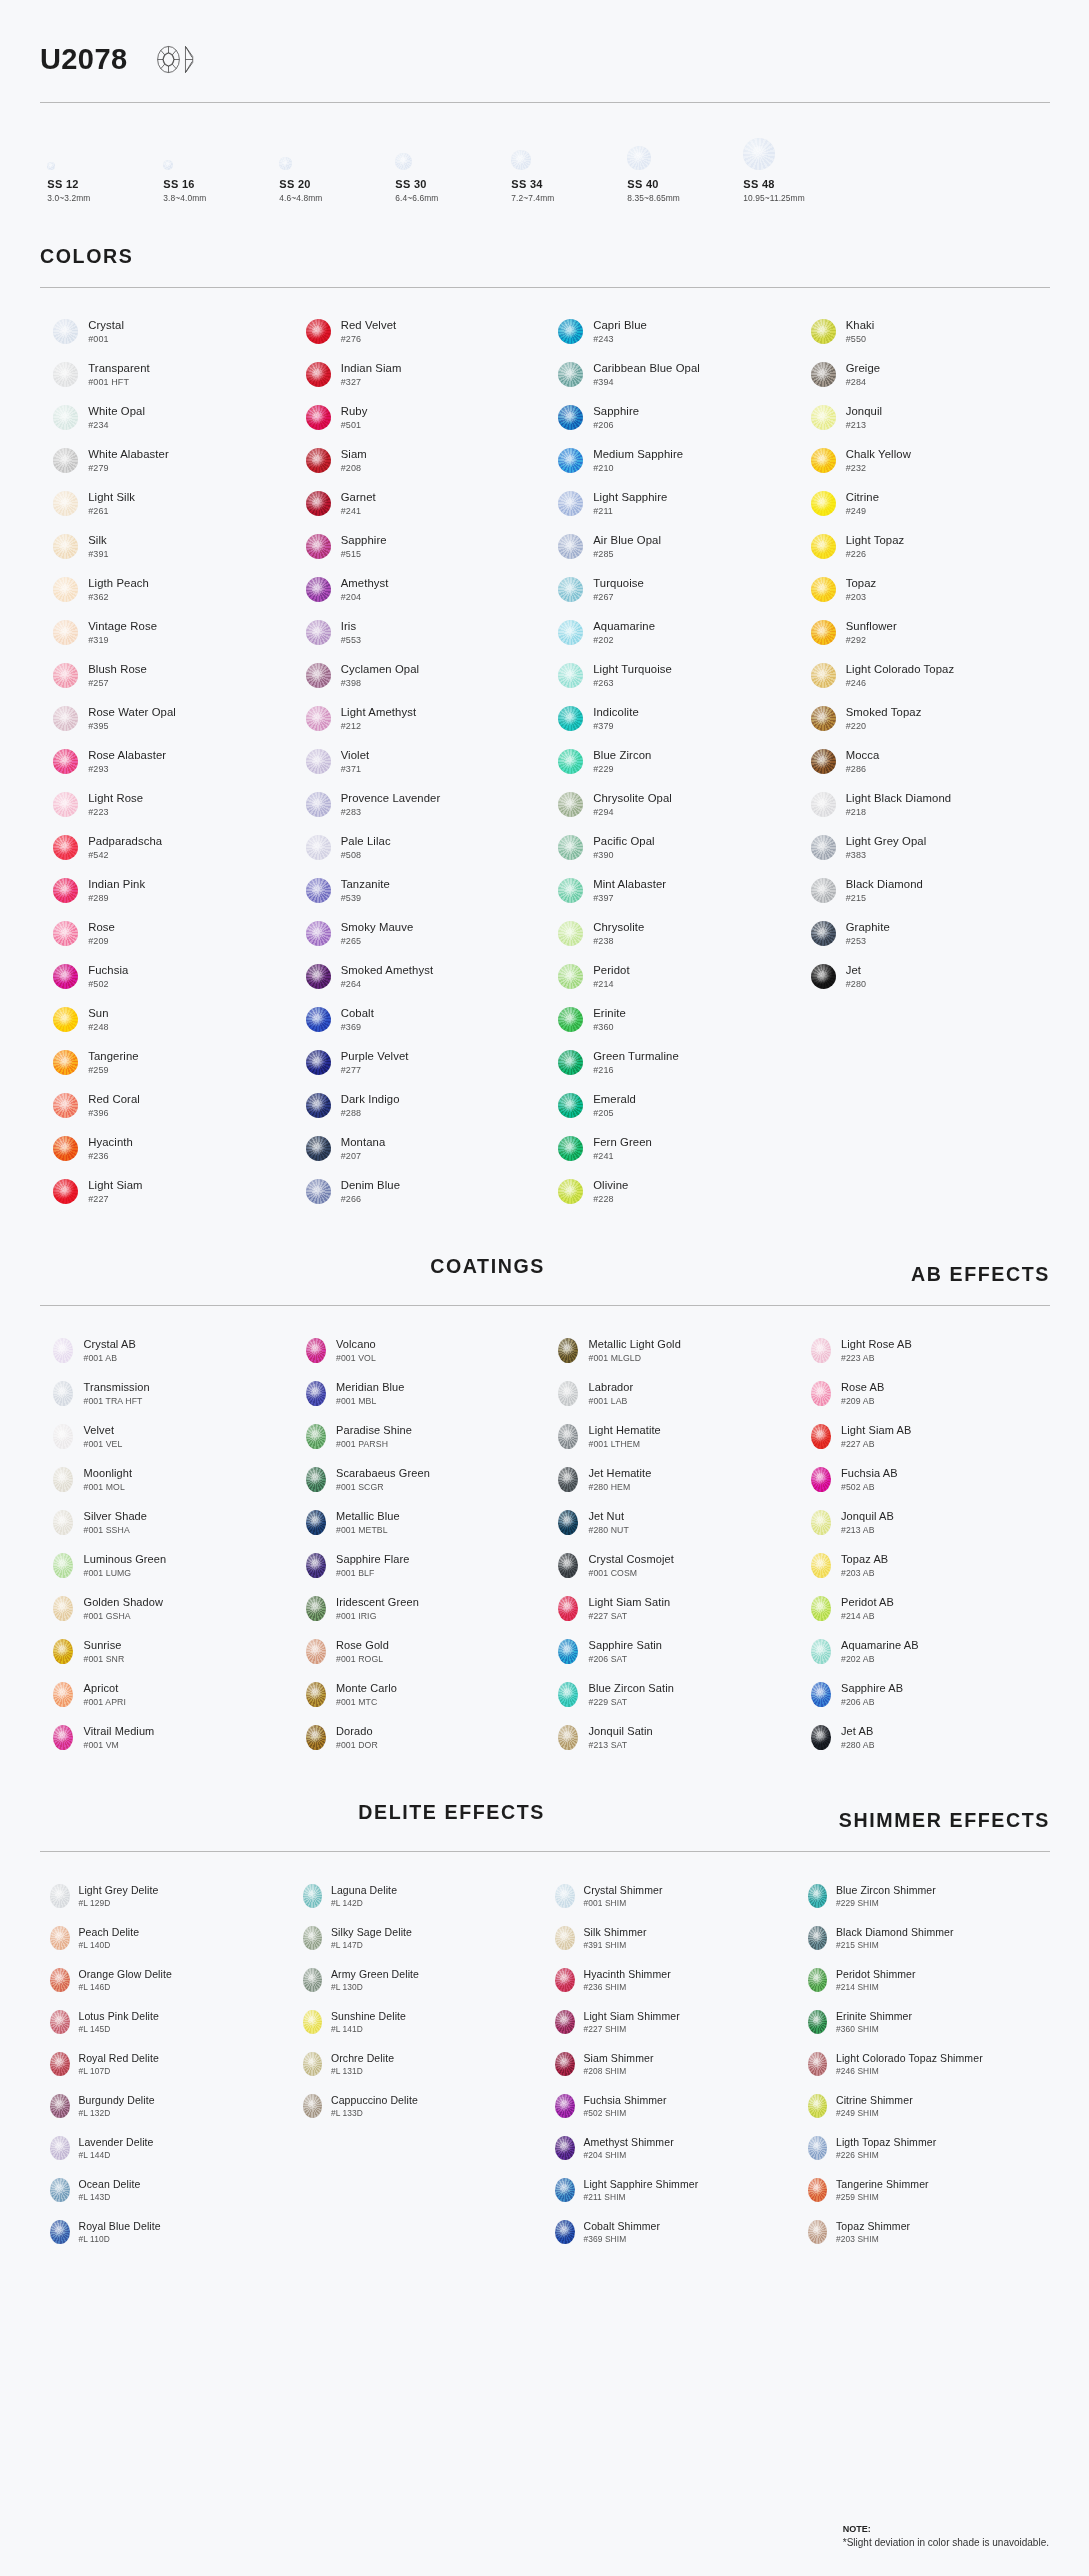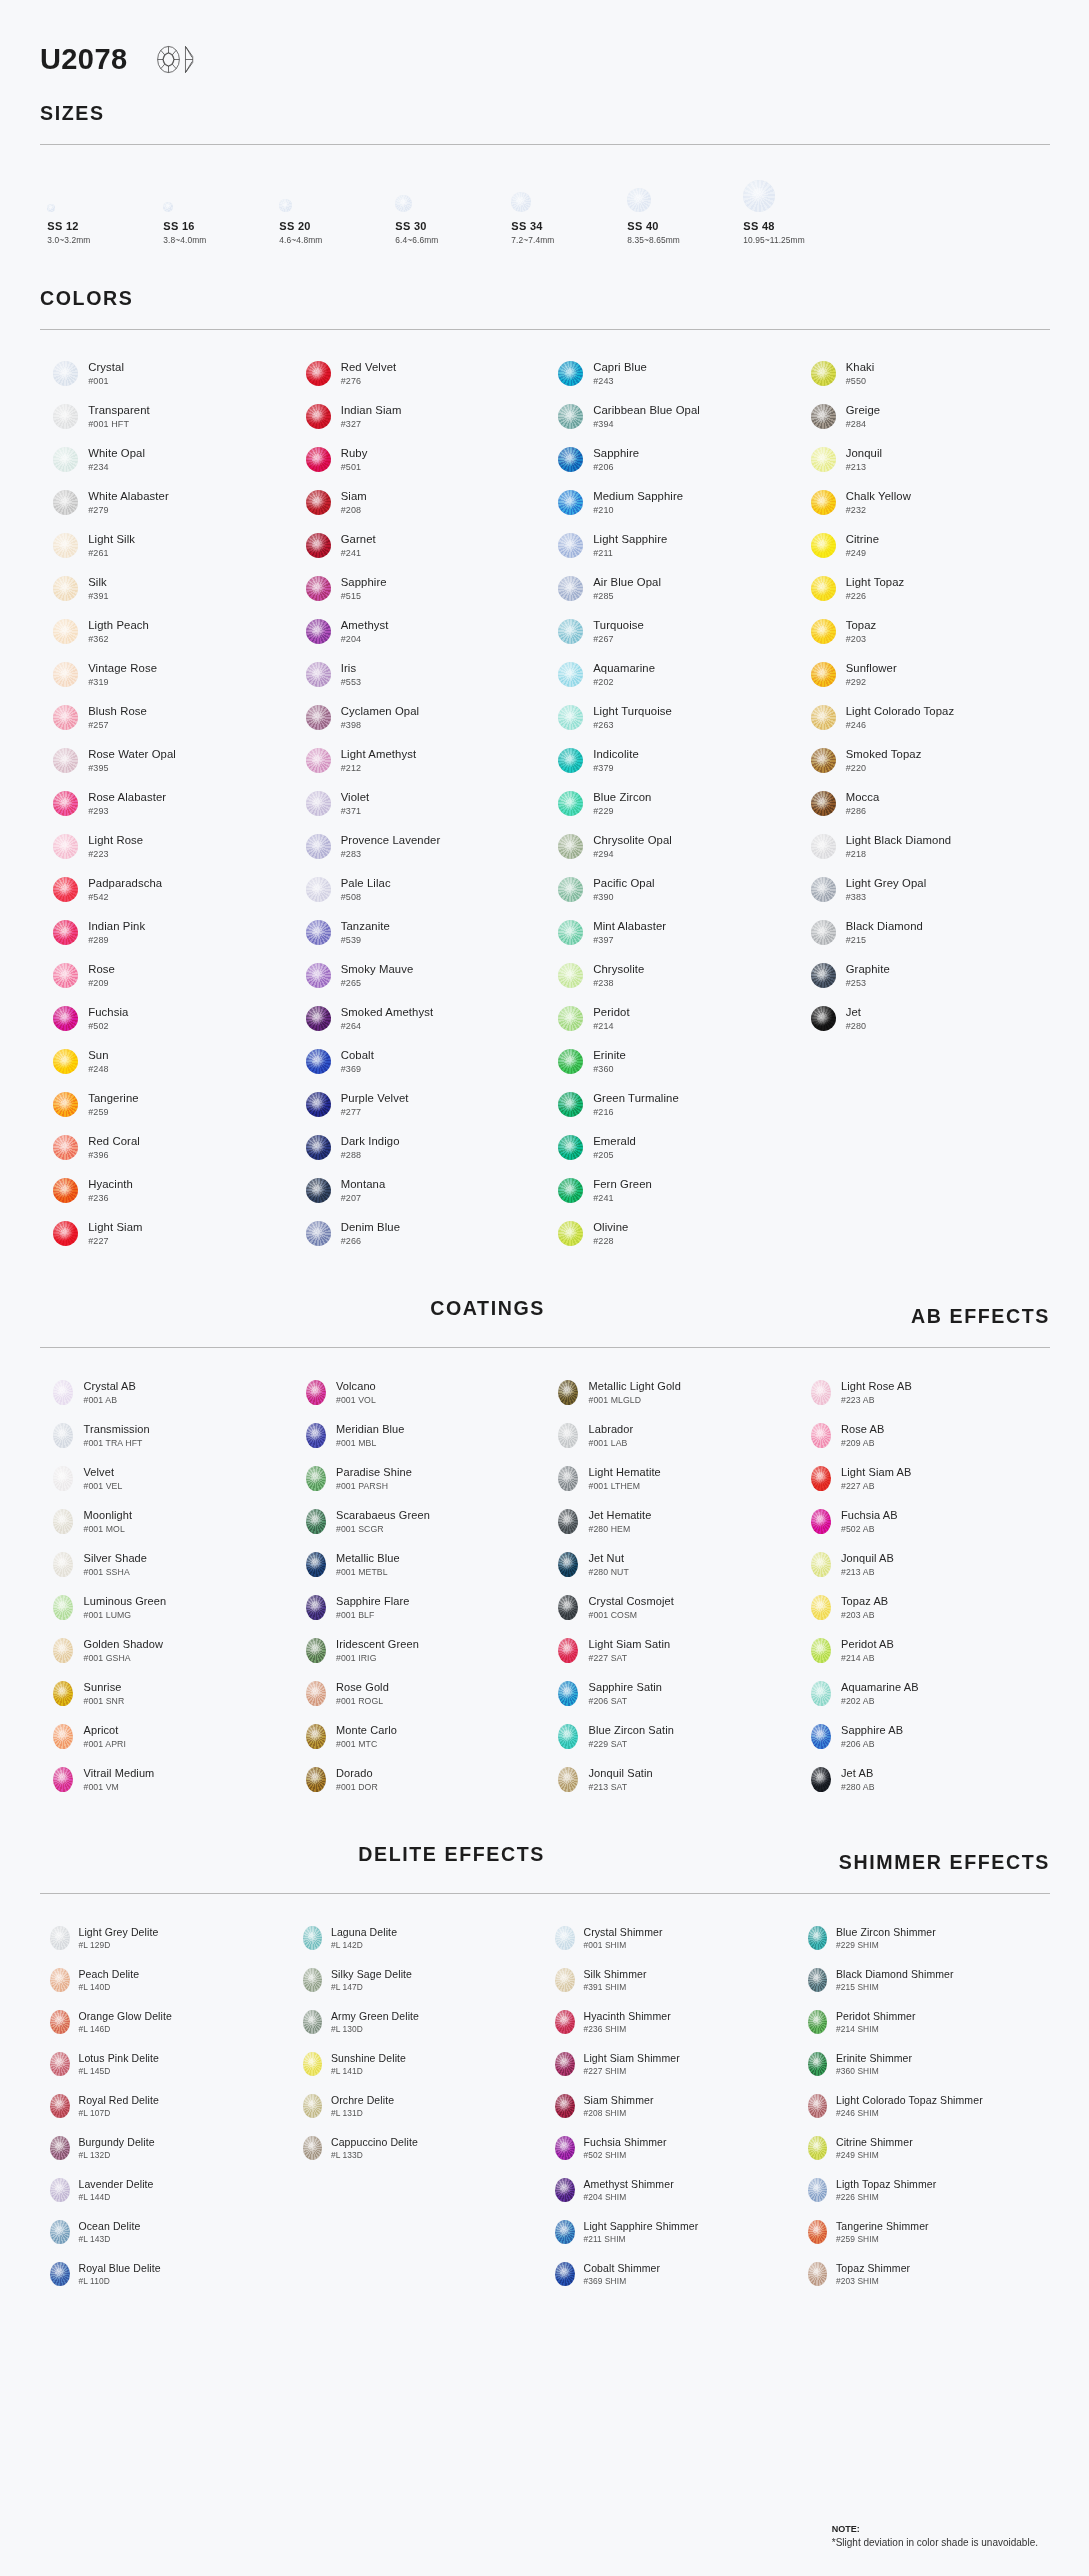--- a/index.html
+++ b/index.html
@@ -97,21 +97,21 @@
   .eff-item{
     display:flex; align-items:center; gap:8.7px;
     height:42px; padding-left:10.2px;
   }
   .eff-item .sw-name{ font-size:10.5px; }
   .eff-item .sw-code{ font-size:8.4px; }
   .gem.small{ width:19.6px; height:24px; border-radius:50%; }
 
   
   .note{
-    position:absolute; right:52px; bottom:28px; text-align:left;
+    position:absolute; right:41px; bottom:28px; text-align:left;
   }
   .note-title{ font-size:9px; font-weight:700; color:#222; }
   .note-body{ font-size:10px; color:#333; margin-top:2.9px; }
 </style>
 </head>
 <body>
 
 <div class="page">
 
   <div class="header-row">
@@ -133,21 +133,20 @@
         </g>
       </svg>
       <svg width="10.2" height="29" viewBox="0 0 14 40">
         <path d="M2 2 L2 38 L12 24 L12 16 Z" fill="none" stroke="#3a3a3a" stroke-width="1"></path>
         <path d="M2 2 L11 17 M2 38 L11 23 M2 20 L12 20" fill="none" stroke="#3a3a3a" stroke-width="1"></path>
       </svg>
     </div>
   </div>
 
   <div class="sizes-head">
-    <div class="section-title">SIZES</div>
     <div class="rule"></div>
   </div>
   <div class="sizes-row" id="sizes-row">
       <div class="size-cell">
         <div class="size-gem-wrap">
           <div class="gem " style="background: radial-gradient(circle at 36% 30%, rgba(255, 255, 255, 0.55), rgba(255, 255, 255, 0) 55%), rgb(227, 234, 244); width: 8px; height: 8px;"></div>
         </div>
         <div class="size-name">SS 12</div>
         <div class="size-dim">3.0~3.2mm</div>
       </div>

